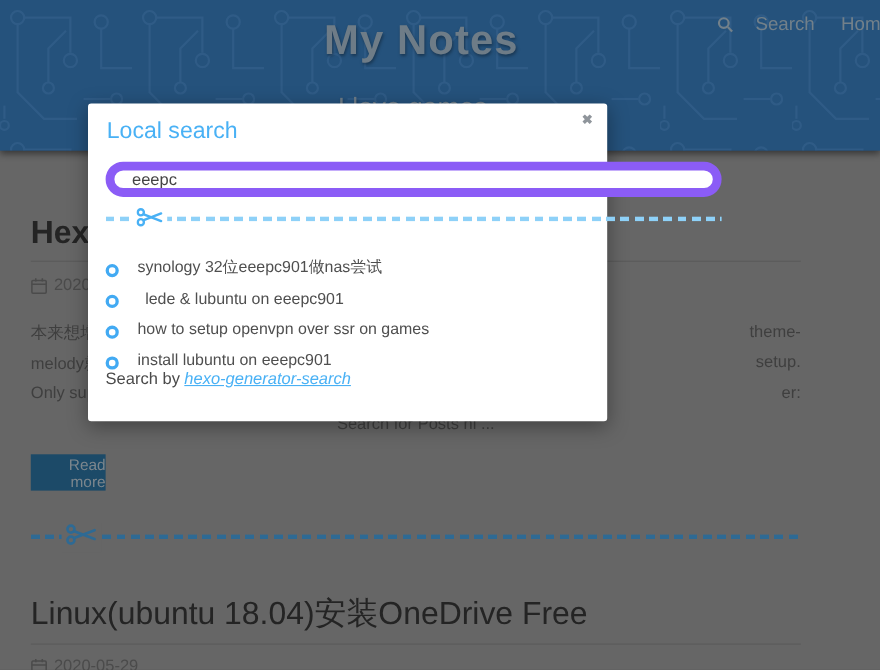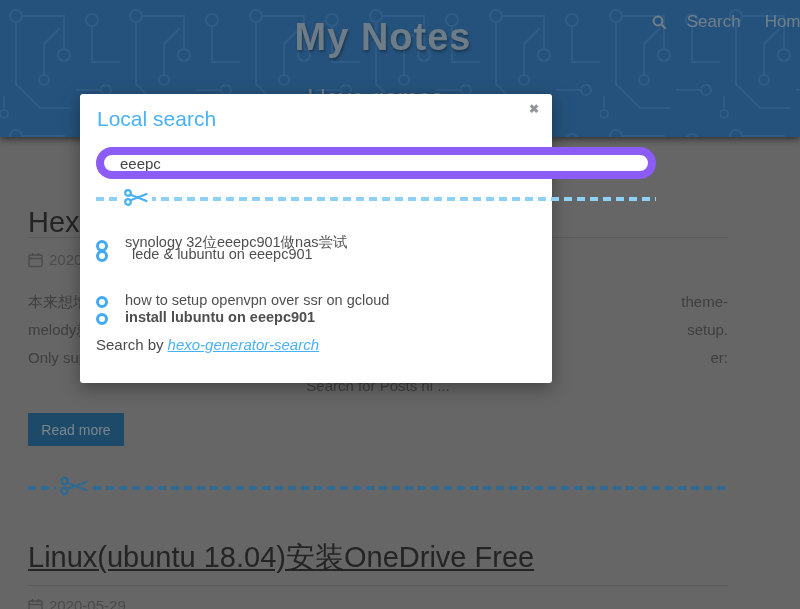--- a/index.html
+++ b/index.html
@@ -41,23 +41,23 @@
   .hr { position:absolute; left:28px; width:700px; height:1px; background:#5a5a5a; }
   .date-line {
     position:absolute; left:28px; display:flex; align-items:center; gap:6px;
     font-size:15px; color:#4b4b4b; white-space:nowrap;
   }
   .exc-line {
     position:absolute; left:28px; width:700px; display:flex;
     justify-content:space-between; font-size:15px; color:#3f3f3f; white-space:nowrap;
   }
   .read-more {
-    position:absolute; left:28px; top:413px; width:96px; height:33px;
+    position:absolute; left:28px; top:413px; width:68px; height:33px;
     background:#1c4a68; color:#7c868d; font-size:14px; border:none;
-    cursor:pointer; font-family:"Liberation Sans", sans-serif;
+    cursor:pointer; font-family:"Liberation Sans", sans-serif;text-align:right;
   }
   .divider-dim {
     position:absolute; left:28px; top:486px; width:700px; height:4px;
     background:repeating-linear-gradient(90deg,#2e6a94 0 8px,transparent 8px 13px);
   }
   .scissors-dim {
     position:absolute; left:56px; top:475px; background:#666666; padding:0 4px;
   }
 
   
@@ -132,21 +132,21 @@
           <line x1="9.6" y1="9.6" x2="13.6" y2="13.6"></line>
         </svg>
         <span>Search</span>
       </div>
       <div class="nav-item">
         <span>Home</span>
       </div>
     </div>
   </div>
 
-  <div class="post-title" style="top:206px;">Hex</div>
+  <div class="post-title" style="top:196px;font-weight:bold;">Hex</div>
   <div class="hr" style="top:237px;"></div>
 
   <div class="date-line" style="top:251px;">
     <svg width="15" height="16" viewBox="0 0 15 16" fill="none" stroke="#4b4b4b" stroke-width="1.4">
       <rect x="1" y="3" width="13" height="11.5" rx="1"></rect>
       <line x1="1" y1="6.5" x2="14" y2="6.5"></line>
       <line x1="4.5" y1="1" x2="4.5" y2="4"></line>
       <line x1="10.5" y1="1" x2="10.5" y2="4"></line>
     </svg>
     <span>2020-</span>
@@ -174,21 +174,21 @@
   <div class="divider-dim"></div>
   <div class="scissors-dim">
     <svg width="28" height="22" viewBox="0 0 28 22" fill="none" stroke="#2e6a94" stroke-width="2.4" stroke-linecap="round">
       <circle cx="4.5" cy="6" r="3.2"></circle>
       <circle cx="4.5" cy="16" r="3.2"></circle>
       <line x1="7.5" y1="8" x2="26" y2="15"></line>
       <line x1="7.5" y1="14" x2="26" y2="7"></line>
     </svg>
   </div>
 
-  <div class="post-title" style="top:538px;text-decoration:underline;">Linux(ubuntu 18.04)安装OneDrive Free</div>
+  <div class="post-title" style="top:538px;">Linux(ubuntu 18.04)安装OneDrive Free</div>
   <div class="hr" style="top:585px;"></div>
   <div class="date-line" style="top:597px;">
     <svg width="15" height="16" viewBox="0 0 15 16" fill="none" stroke="#4b4b4b" stroke-width="1.4">
       <rect x="1" y="3" width="13" height="11.5" rx="1"></rect>
       <line x1="1" y1="6.5" x2="14" y2="6.5"></line>
       <line x1="4.5" y1="1" x2="4.5" y2="4"></line>
       <line x1="10.5" y1="1" x2="10.5" y2="4"></line>
     </svg>
     <span>2020-05-29</span>
   </div>
@@ -206,29 +206,29 @@
         <circle cx="4" cy="14" r="2.8"></circle>
         <line x1="6.7" y1="6.8" x2="22.5" y2="13"></line>
         <line x1="6.7" y1="12.2" x2="22.5" y2="6"></line>
       </svg>
     </div>
 
     <div class="result-row" style="top:130px;">
       <span class="ring"></span>
       <span class="result-text">synology 32位eeepc901做nas尝试</span>
     </div>
-    <div class="result-row" style="top:140px;gap:24px;">
+    <div class="result-row" style="top:158px;gap:24px;">
       <span class="ring"></span>
       <span class="result-text">lede &amp; lubuntu on eeepc901</span>
     </div>
     <div class="result-row" style="top:186px;">
       <span class="ring"></span>
-      <span class="result-text">how to setup openvpn over ssr on gcloud</span>
-    </div>
-    <div class="result-row" style="top:203px;font-weight:bold;">
+      <span class="result-text">how to setup openvpn over ssr on games</span>
+    </div>
+    <div class="result-row" style="top:214px;">
       <span class="ring"></span>
       <span class="result-text">install lubuntu on eeepc901</span>
     </div>
 
     <div class="powered">
       <span>Search by</span><a>hexo-generator-search</a>
     </div>
   </div>
 
 </div>

